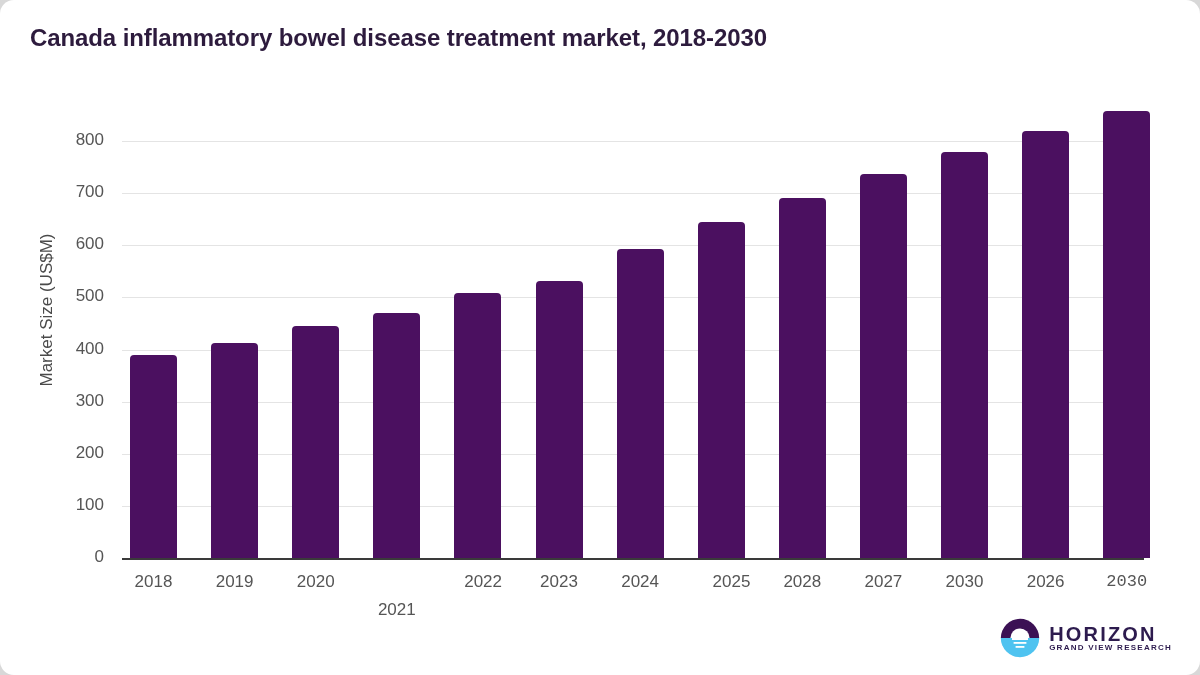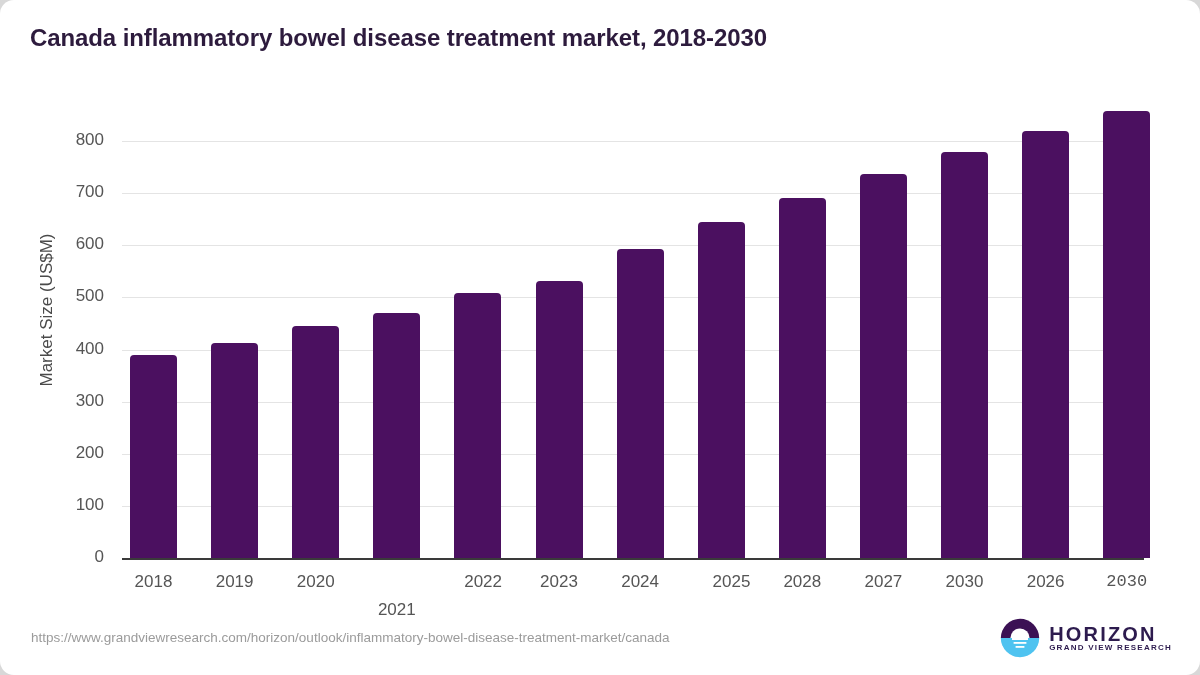--- a/index.html
+++ b/index.html
@@ -255,21 +255,20 @@
         </div>
         <div class="x-label" style="left: 1022.1px;">2026</div>
         <div class="bar-group" style="left: 1103.2px;">
           <div class="bar" title="2030: 858" style="height: 447.233px; background: rgb(75, 16, 96);"></div>
         </div>
         <div class="x-label" style="left: 1103.2px; font-family: Liberation Mono, monospace;">2030</div>
       </div>
 
   </div>
 
-  <div class="footer-url">https://www.grandviewresearch.com/horizon/outlook/inflammatory-bowel-disease-treatment-market/canada</div>
 
   <div class="logo">
     <svg class="logo-mark" viewBox="0 0 100 100">
       <defs>
         <clipPath id="topHalf">
             <rect x="0" y="0" width="100" height="50"></rect>
           </clipPath>
         <clipPath id="botHalf">
             <rect x="0" y="50" width="100" height="50"></rect>
           </clipPath>

